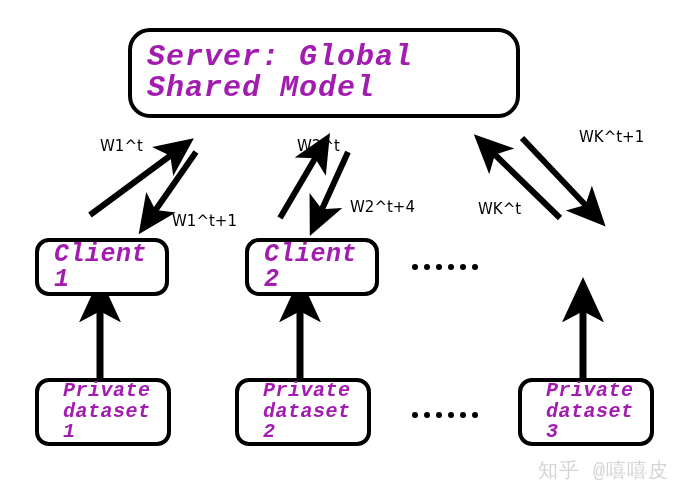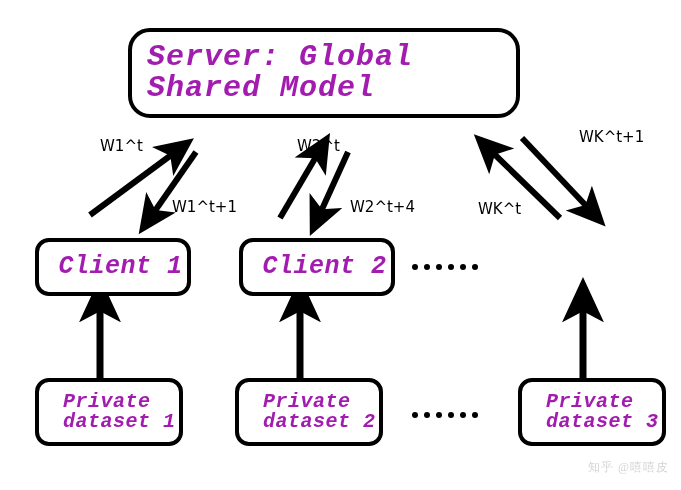--- a/index.html
+++ b/index.html
@@ -28,31 +28,31 @@
   }
   .server-box {
     left: 128px;
     top: 28px;
     width: 392px;
     height: 90px;
     border-radius: 22px;
   }
   .client-box {
     top: 238px;
-    width: 156px;
+    width: 134px;
     height: 58px;
     border-radius: 14px;
   }
   .client-1 { left: 35px; }
-  .client-2 { left: 239px; }
+  .client-2 { left: 245px; }
   .client-k { left: 518px; }
 
   .dataset-box {
     top: 378px;
-    width: 148px;
+    width: 136px;
     height: 68px;
     border-radius: 14px;
     justify-content: flex-start;
     padding-left: 9px;
   }
   .dataset-1 { left: 35px; }
   .dataset-2 { left: 235px; }
   .dataset-3 { left: 518px; }
 
   
@@ -104,23 +104,23 @@
     top: 0;
     width: 681px;
     height: 490px;
     pointer-events: none;
   }
 
   
   .watermark {
     position: absolute;
     right: 12px;
-    bottom: 14px;
-    font-family: Liberation Serif, serif;
-    font-size: 12px;
+    bottom: 6px;
+    font-family: Liberation Mono, monospace;
+    font-size: 20px;
     color: #d4d4d4;
     letter-spacing: 1px;
     white-space: nowrap;
   }
 </style>
 </head>
 <body>
 
 <div id="canvas">
 
@@ -184,21 +184,21 @@
   <div class="dots dots-datasets">
     <span></span>
       <span></span>
       <span></span>
       <span></span>
       <span></span>
       <span></span>
   </div>
 
   <span class="wlabel" style="left:100px; top:137px;">W1^t</span>
-  <span class="wlabel" style="left:172px; top:198px;">W1^t+1</span>
+  <span class="wlabel" style="left:172px; top:212px;">W1^t+1</span>
 
   <span class="wlabel" style="left:255px; top:137px;margin-left:42px;">W2^t</span>
   <span class="wlabel" style="left:350px; top:198px;">W2^t+4</span>
 
   <span class="wlabel" style="left:551px; top:128px;margin-left:28px;">WK^t+1</span>
   <span class="wlabel" style="left:478px; top:200px;">WK^t</span>
 
   <div class="watermark">知乎 @嘻嘻皮</div>
 
 </div>

